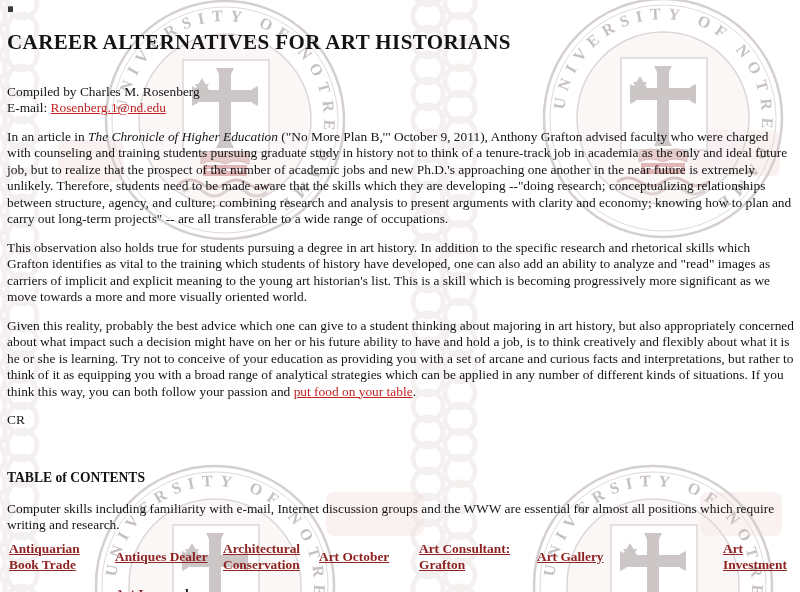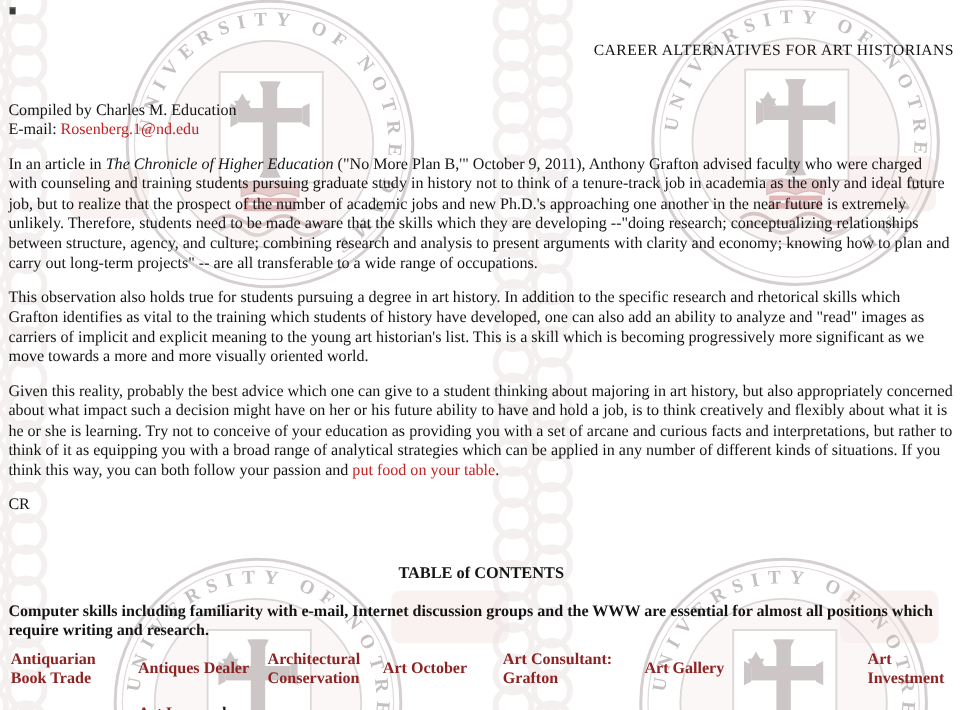--- a/index.html
+++ b/index.html
@@ -16,36 +16,36 @@
     pointer-events: none; z-index: 0;
   }
   .content { position: relative; z-index: 1; padding: 0 5px 0 7px; font-size: 13.4px; line-height: 16.5px; }
   .tiny-dot {
     width: 5px; height: 5px; margin: 3px 0 0 1px;
     background: #3a3a3a; border-top: 1px solid #777;
     display: inline-block;
   }
   h1.title {
     margin: 14px 0 0 0;
-    text-align: right;
-    font-size: 13px; line-height: 22px;
-    font-weight: normal; letter-spacing: 0.4px;
+    text-align: left;
+    font-size: 21px; line-height: 22px;
+    font-weight: bold; letter-spacing: 0.4px;
   }
   .byline { margin-top: 31px; }
   .byline div { margin: 0; }
-  a { cursor: pointer; }
+  a { text-decoration: underline; cursor: pointer; }
   a.red-link { color: var(--link-red, #c32222); }
   #paragraphs p, p.cr, p.toc-intro { margin: 12px 0 0 0; }
   #paragraphs p { margin-right: 1px; }
   .cr { margin-top: 12px; }
   h2.toc-heading {
-    margin: 40px 0 0 0; text-align: center;
+    margin: 40px 0 0 0; text-align: left;
     font-size: 13.6px; font-weight: bold; line-height: 17px;
   }
-  p.toc-intro { margin-top: 15px; font-weight: bold; }
+  p.toc-intro { margin-top: 15px; }
   table.toc {
     margin: 5px 0 0 0; border-collapse: collapse; table-layout: fixed;
     width: 788px;
   }
   table.toc td {
     vertical-align: middle;
     padding: 2px 6px 10px 2px;
     font-weight: bold; font-size: 13.4px; line-height: 16.5px;
   }
   table.toc a { color: var(--toc-link, #8e2323); }
@@ -206,21 +206,21 @@
     <use href="#nd-seal" x="531" y="463"></use>
   </svg>
 
   <div class="content">
 
     <div><span class="tiny-dot"></span></div>
 
     <h1 class="title">CAREER ALTERNATIVES FOR ART HISTORIANS</h1>
 
     <div class="byline">
-      <div>Compiled by Charles M. Education</div>
+      <div>Compiled by Charles M. Rosenberg</div>
       <div><span>E-mail: </span><a class="red-link">Rosenberg.1@nd.edu</a></div>
     </div>
 
     <div id="paragraphs">
         <p><span>In an article in </span><i>The Chronicle of Higher Education</i><span> ("No More Plan B,'" October 9, 2011), Anthony Grafton advised faculty who were charged with counseling and training students pursuing graduate study in history not to think of a tenure-track job in academia as the only and ideal future job, but to realize that the prospect of the number of academic jobs and new Ph.D.'s approaching one another in the near future is extremely unlikely. Therefore, students need to be made aware that the skills which they are developing --"doing research; conceptualizing relationships between structure, agency, and culture; combining research and analysis to present arguments with clarity and economy; knowing how to plan and carry out long-term projects" -- are all transferable to a wide range of occupations.</span></p>
         <p><span>This observation also holds true for students pursuing a degree in art history. In addition to the specific research and rhetorical skills which Grafton identifies as vital to the training which students of history have developed, one can also add an ability to analyze and "read" images as carriers of implicit and explicit meaning to the young art historian's list. This is a skill which is becoming progressively more significant as we move towards a more and more visually oriented world.</span></p>
         <p><span>Given this reality, probably the best advice which one can give to a student thinking about majoring in art history, but also appropriately concerned about what impact such a decision might have on her or his future ability to have and hold a job, is to think creatively and flexibly about what it is he or she is learning. Try not to conceive of your education as providing you with a set of arcane and curious facts and interpretations, but rather to think of it as equipping you with a broad range of analytical strategies which can be applied in any number of different kinds of situations. If you think this way, you can both follow your passion and </span><a class="red-link">put food on your table</a><span>.</span></p>
       </div>
 
     <p class="cr">CR</p>

